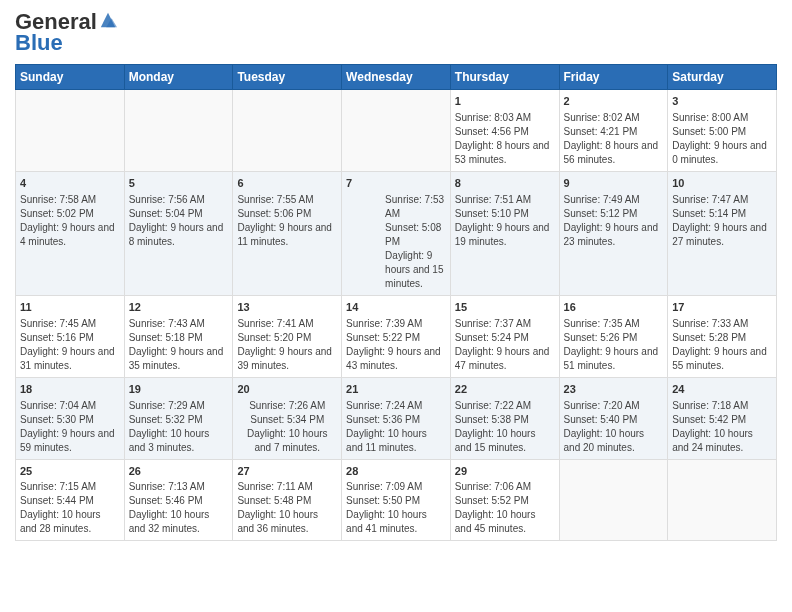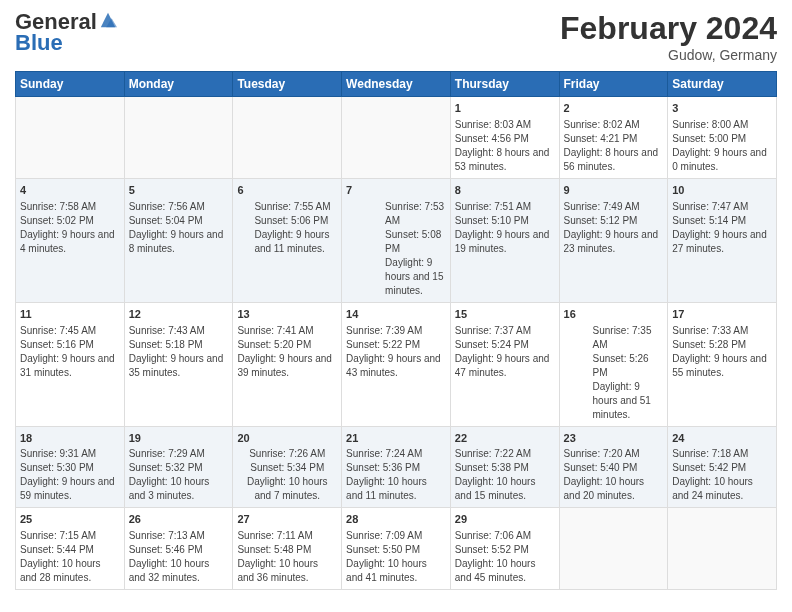--- a/index.html
+++ b/index.html
@@ -112,24 +112,20 @@
             <span style="color:#333;">General</span>
           </span>
           <svg class="logo-icon" viewBox="0 0 20 20">
             <polygon points="2,18 10,2 18,18" fill="#2a6db5" opacity="0.85"></polygon>
             <polygon points="8,18 14,8 20,18" fill="#2a6db5" opacity="0.6"></polygon>
           </svg>
         </div>
         <div style="font-size:22px;font-weight:bold;color:#2a6db5;margin-top:-4px;">Blue</div>
       </div>
     </div>
-    <div class="title-section">
-      <div class="month-title">February 2024</div>
-      <div class="location">Gudow, Germany</div>
-    </div>
   </div>
 
   <table>
     <thead>
       <tr>
       <th>Sunday</th>
           <th>Monday</th>
           <th>Tuesday</th>
           <th>Wednesday</th>
           <th>Thursday</th>
@@ -170,21 +166,21 @@
 Daylight: 9 hours and 4 minutes.</div>
           </td>
           <td>
             <div class="day-num">5</div>
             <div class="day-info" style="white-space: pre-line;">Sunrise: 7:56 AM
 Sunset: 5:04 PM
 Daylight: 9 hours and 8 minutes.</div>
           </td>
           <td>
             <div class="day-num">6</div>
-            <div class="day-info" style="white-space: pre-line; margin-left: 17px;">Sunrise: 7:55 AM
+            <div class="day-info" style="white-space: pre-line;">Sunrise: 7:55 AM
 Sunset: 5:06 PM
 Daylight: 9 hours and 11 minutes.</div>
           </td>
           <td>
             <div class="day-num">7</div>
             <div class="day-info" style="white-space: pre-line; margin-left: 39px;">Sunrise: 7:53 AM
 Sunset: 5:08 PM
 Daylight: 9 hours and 15 minutes.</div>
           </td>
           <td>
@@ -232,35 +228,35 @@
 Daylight: 9 hours and 43 minutes.</div>
           </td>
           <td>
             <div class="day-num">15</div>
             <div class="day-info" style="white-space: pre-line;">Sunrise: 7:37 AM
 Sunset: 5:24 PM
 Daylight: 9 hours and 47 minutes.</div>
           </td>
           <td>
             <div class="day-num">16</div>
-            <div class="day-info" style="white-space: pre-line; margin-left: 29px;">Sunrise: 7:35 AM
+            <div class="day-info" style="white-space: pre-line;">Sunrise: 7:35 AM
 Sunset: 5:26 PM
 Daylight: 9 hours and 51 minutes.</div>
           </td>
           <td>
             <div class="day-num">17</div>
             <div class="day-info" style="white-space: pre-line;">Sunrise: 7:33 AM
 Sunset: 5:28 PM
 Daylight: 9 hours and 55 minutes.</div>
           </td>
         </tr>
         <tr>
           <td>
             <div class="day-num">18</div>
-            <div class="day-info" style="white-space: pre-line;">Sunrise: 9:31 AM
+            <div class="day-info" style="white-space: pre-line;">Sunrise: 7:04 AM
 Sunset: 5:30 PM
 Daylight: 9 hours and 59 minutes.</div>
           </td>
           <td>
             <div class="day-num">19</div>
             <div class="day-info" style="white-space: pre-line;">Sunrise: 7:29 AM
 Sunset: 5:32 PM
 Daylight: 10 hours and 3 minutes.</div>
           </td>
           <td>

